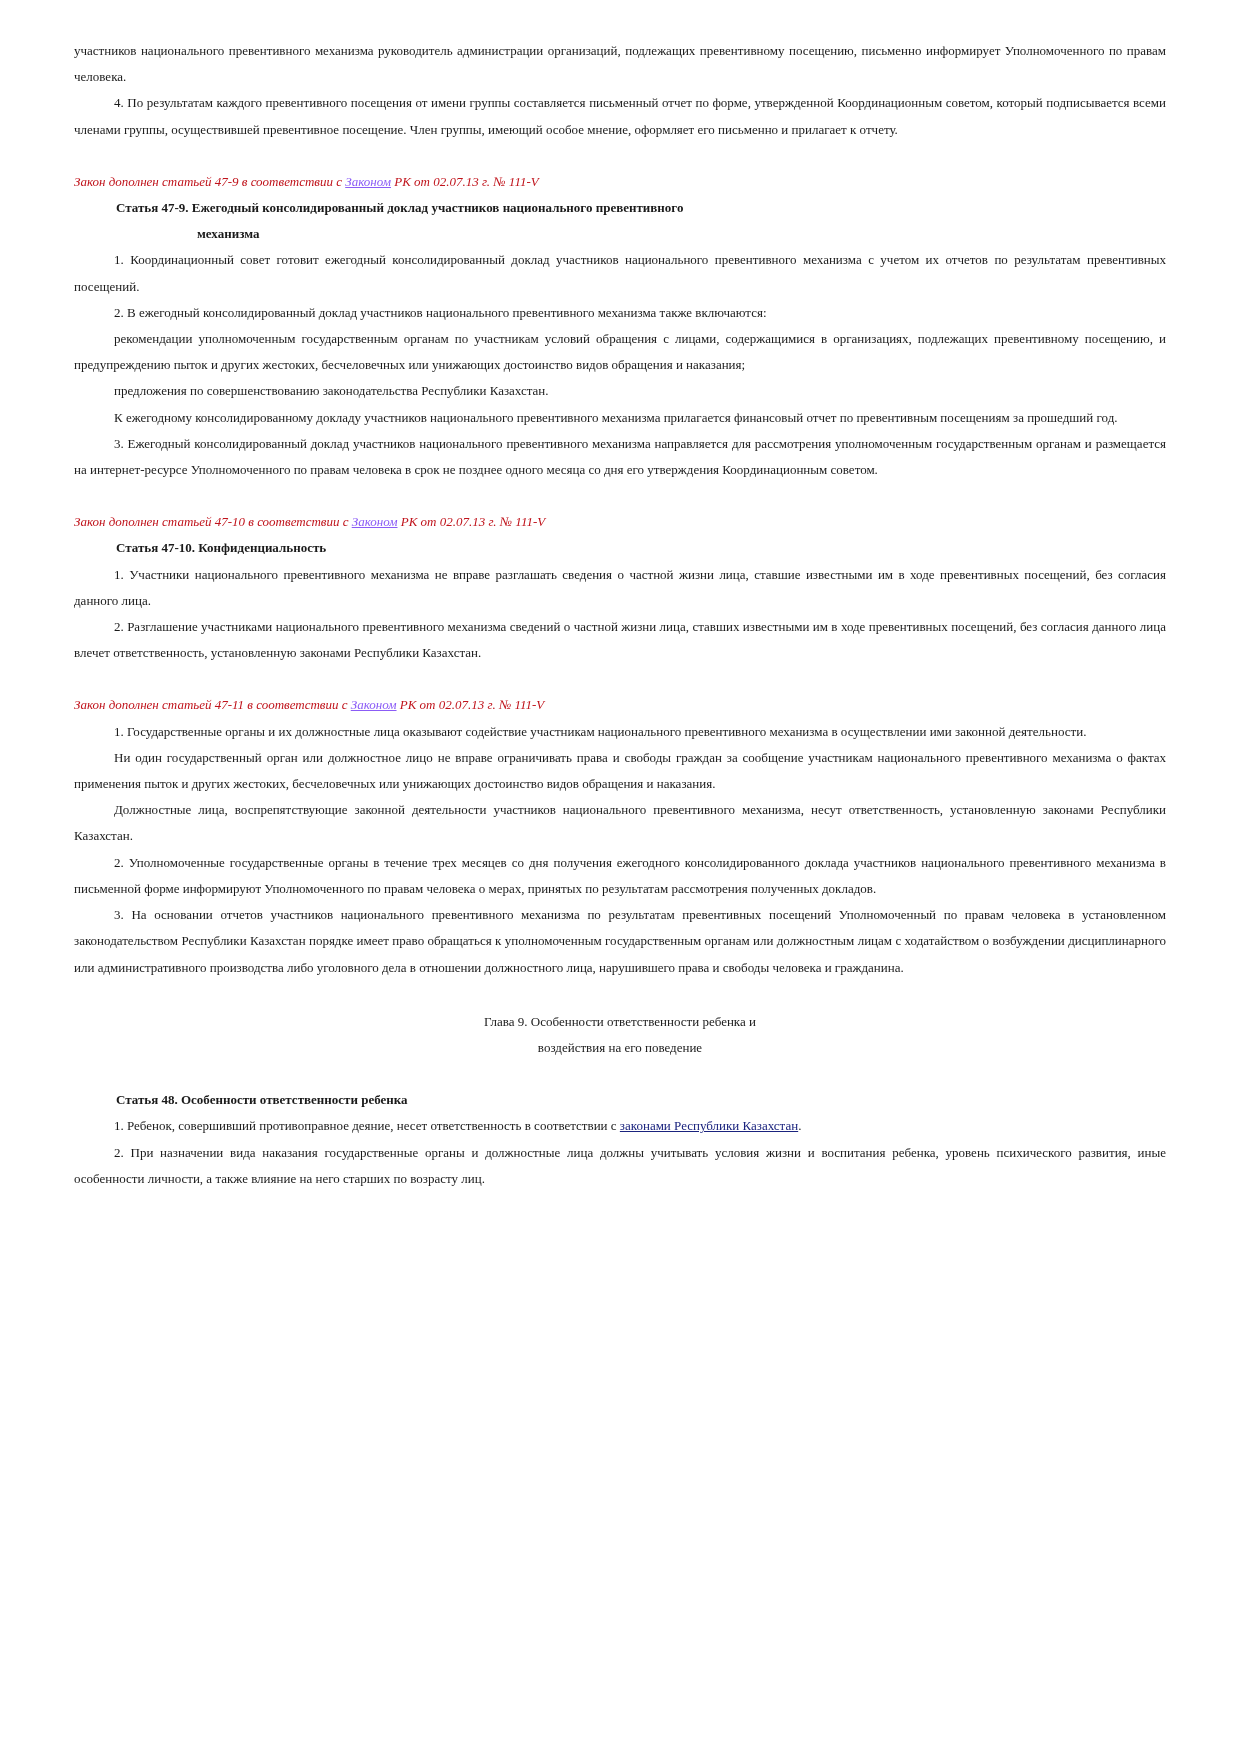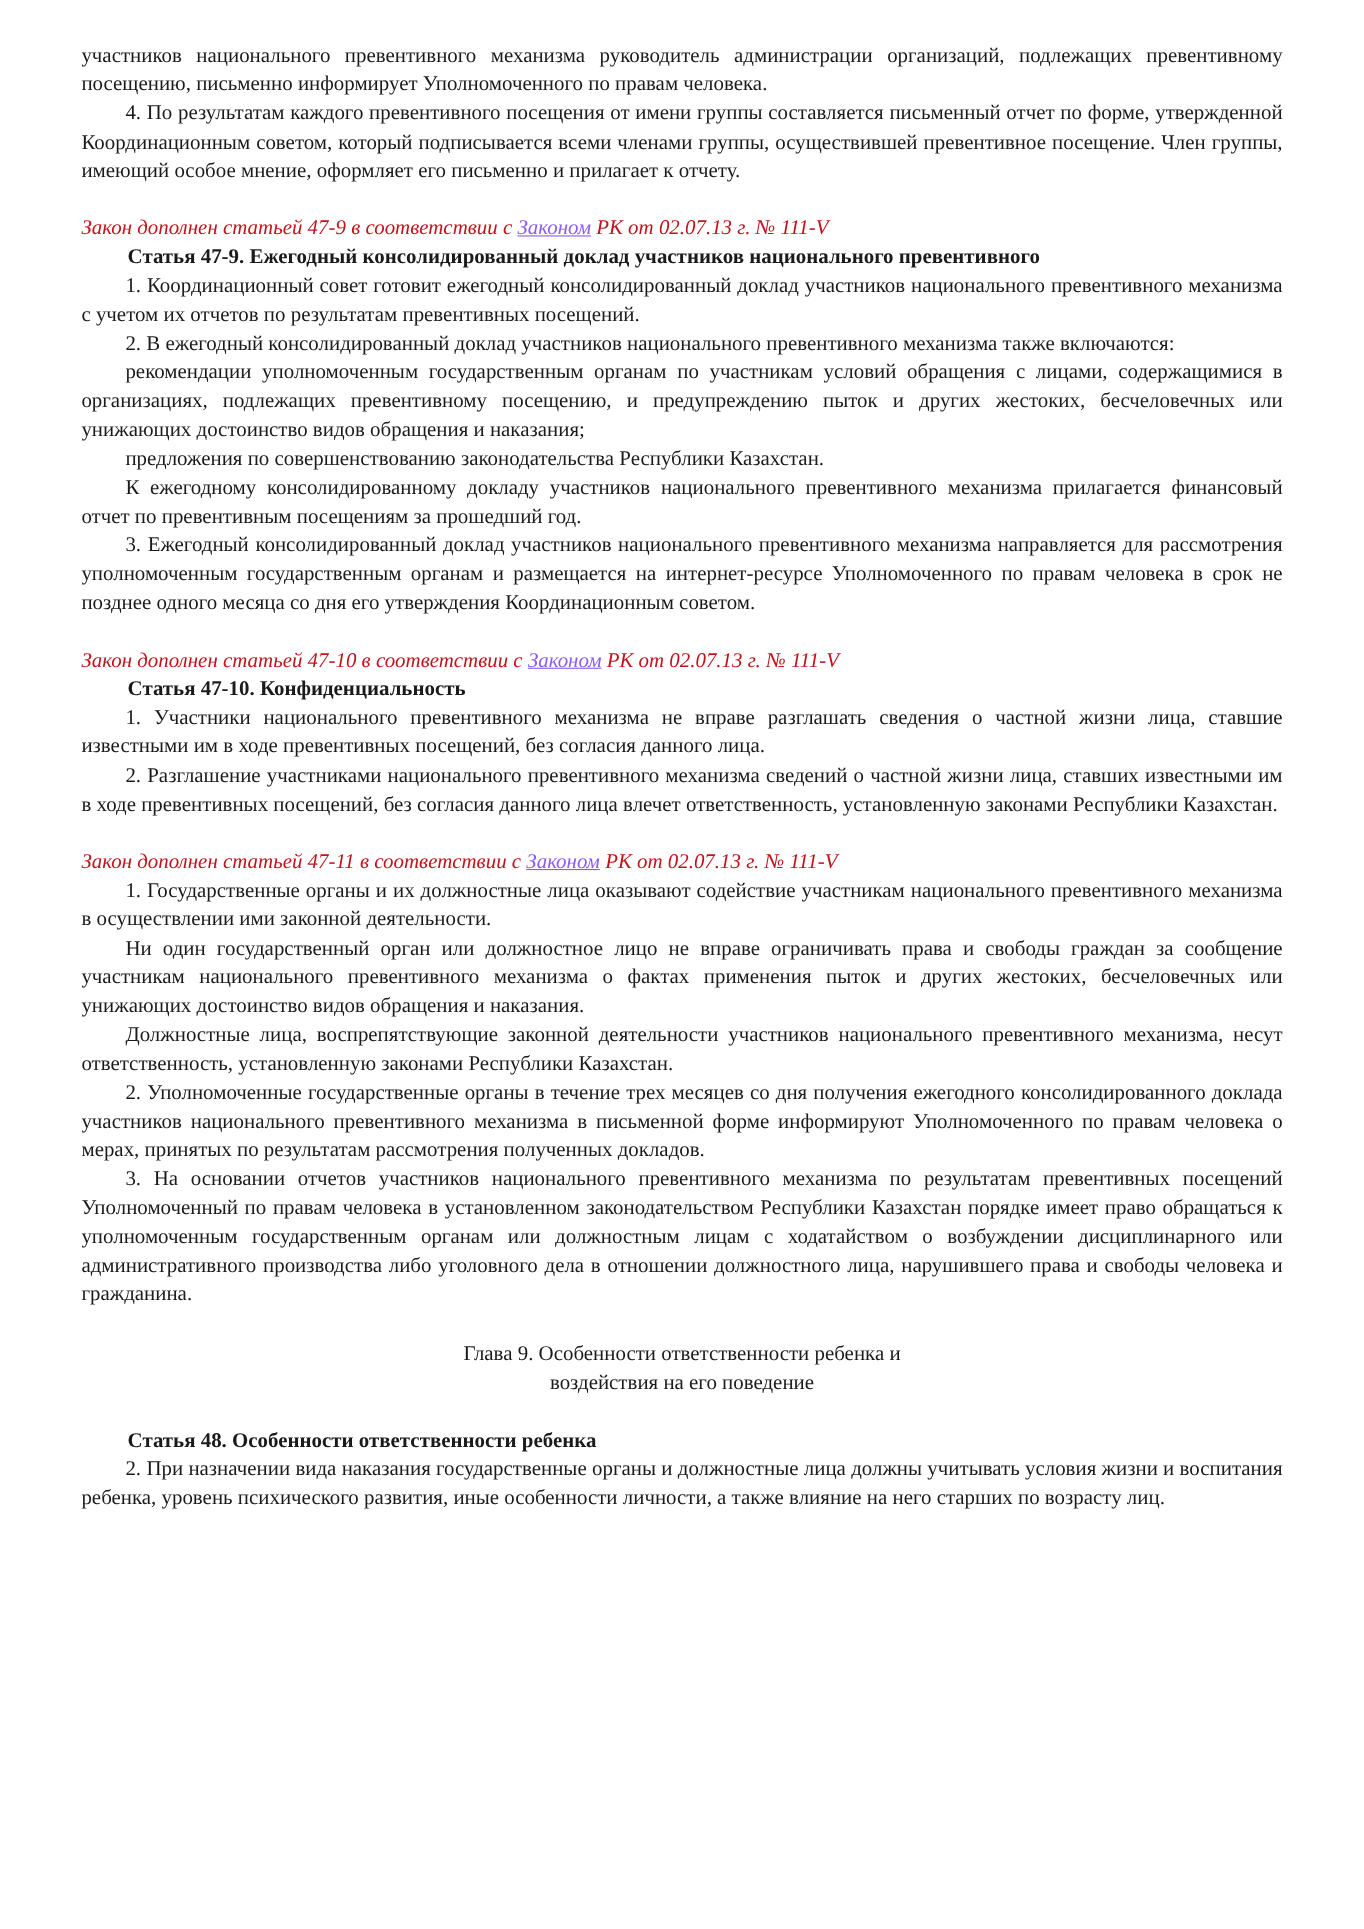--- a/index.html
+++ b/index.html
@@ -1,39 +1,39 @@
 <!DOCTYPE html>
 <html><head>
 <meta charset="utf-8">
 <style>
   html, body { margin: 0; padding: 0; background: #ffffff; }
   body {
     width: 1240px; height: 1754px; overflow: hidden; position: relative;
     font-family: "Liberation Serif", serif; color: #1a1a1a;
   }
-  .page { position: absolute; left: 74px; top: 38px; width: 1092px; font-size: 19px; line-height: 26.2px; }
+  .page { position: absolute; left: 74px; top: 38px; width: 1092px; font-size: 13px; line-height: 26.2px; }
   p { margin: 0; text-align: justify; }
   .ind { text-indent: 40px; }
   .note { color: #c0141c; font-style: italic; margin-top: 26px; }
   .note a { color: #8b5cf6; text-decoration: underline; }
   .title { font-weight: bold; padding-left: 42px; text-indent: 0; }
   .title .cont { display: block; padding-left: 81px; }
   .chapter { font-weight: normal; text-align: center; margin-top: 28px; }
   .gap { margin-top: 26px; }
   a.link { color: #1a237e; text-decoration: underline; }
 </style>
 </head>
 <body>
 
 <div class="page">
   <p>участников национального превентивного механизма руководитель администрации организаций, подлежащих превентивному посещению, письменно информирует Уполномоченного по правам человека.</p>
   <p class="ind">4. По результатам каждого превентивного посещения от имени группы составляется письменный отчет по форме, утвержденной Координационным советом, который подписывается всеми членами группы, осуществившей превентивное посещение. Член группы, имеющий особое мнение, оформляет его письменно и прилагает к отчету.</p>
 
   <p class="note"><span>Закон дополнен статьей 47-9 в соответствии с </span><a href="#">Законом</a><span> РК от 02.07.13 г. № 111-V</span></p>
-  <p class="title"><span>Статья 47-9. Ежегодный консолидированный доклад участников национального превентивного</span></p>
+  <p class="title"><span>Статья 47-9. Ежегодный консолидированный доклад участников национального превентивного</span><span class="cont">механизма</span></p>
   <p class="ind">1. Координационный совет готовит ежегодный консолидированный доклад участников национального превентивного механизма с учетом их отчетов по результатам превентивных посещений.</p>
   <p class="ind">2. В ежегодный консолидированный доклад участников национального превентивного механизма также включаются:</p>
   <p class="ind">рекомендации уполномоченным государственным органам по участникам условий обращения с лицами, содержащимися в организациях, подлежащих превентивному посещению, и предупреждению пыток и других жестоких, бесчеловечных или унижающих достоинство видов обращения и наказания;</p>
   <p class="ind">предложения по совершенствованию законодательства Республики Казахстан.</p>
   <p class="ind">К ежегодному консолидированному докладу участников национального превентивного механизма прилагается финансовый отчет по превентивным посещениям за прошедший год.</p>
   <p class="ind">3. Ежегодный консолидированный доклад участников национального превентивного механизма направляется для рассмотрения уполномоченным государственным органам и размещается на интернет-ресурсе Уполномоченного по правам человека в срок не позднее одного месяца со дня его утверждения Координационным советом.</p>
 
   <p class="note"><span>Закон дополнен статьей 47-10 в соответствии с </span><a href="#">Законом</a><span> РК от 02.07.13 г. № 111-V</span></p>
   <p class="title">Статья 47-10. Конфиденциальность</p>
   <p class="ind">1. Участники национального превентивного механизма не вправе разглашать сведения о частной жизни лица, ставшие известными им в ходе превентивных посещений, без согласия данного лица.</p>
@@ -42,14 +42,15 @@
   <p class="note"><span>Закон дополнен статьей 47-11 в соответствии с </span><a href="#">Законом</a><span> РК от 02.07.13 г. № 111-V</span></p>
   <p class="ind">1. Государственные органы и их должностные лица оказывают содействие участникам национального превентивного механизма в осуществлении ими законной деятельности.</p>
   <p class="ind">Ни один государственный орган или должностное лицо не вправе ограничивать права и свободы граждан за сообщение участникам национального превентивного механизма о фактах применения пыток и других жестоких, бесчеловечных или унижающих достоинство видов обращения и наказания.</p>
   <p class="ind">Должностные лица, воспрепятствующие законной деятельности участников национального превентивного механизма, несут ответственность, установленную законами Республики Казахстан.</p>
   <p class="ind">2. Уполномоченные государственные органы в течение трех месяцев со дня получения ежегодного консолидированного доклада участников национального превентивного механизма в письменной форме информируют Уполномоченного по правам человека о мерах, принятых по результатам рассмотрения полученных докладов.</p>
   <p class="ind">3. На основании отчетов участников национального превентивного механизма по результатам превентивных посещений Уполномоченный по правам человека в установленном законодательством Республики Казахстан порядке имеет право обращаться к уполномоченным государственным органам или должностным лицам с ходатайством о возбуждении дисциплинарного или административного производства либо уголовного дела в отношении должностного лица, нарушившего права и свободы человека и гражданина.</p>
 
   <p class="chapter"><span>Глава 9. Особенности ответственности ребенка и</span><br><span>воздействия на его поведение</span></p>
 
   <p class="title gap">Статья 48. Особенности ответственности ребенка</p>
+  <p class="ind"><span>1. Ребенок, совершивший противоправное деяние, несет ответственность в соответствии с </span><a href="#" class="link">законами Республики Казахстан</a><span>.</span></p>
   <p class="ind">2. При назначении вида наказания государственные органы и должностные лица должны учитывать условия жизни и воспитания ребенка, уровень психического развития, иные особенности личности, а также влияние на него старших по возрасту лиц.</p>
 </div>
 
 </body></html>

